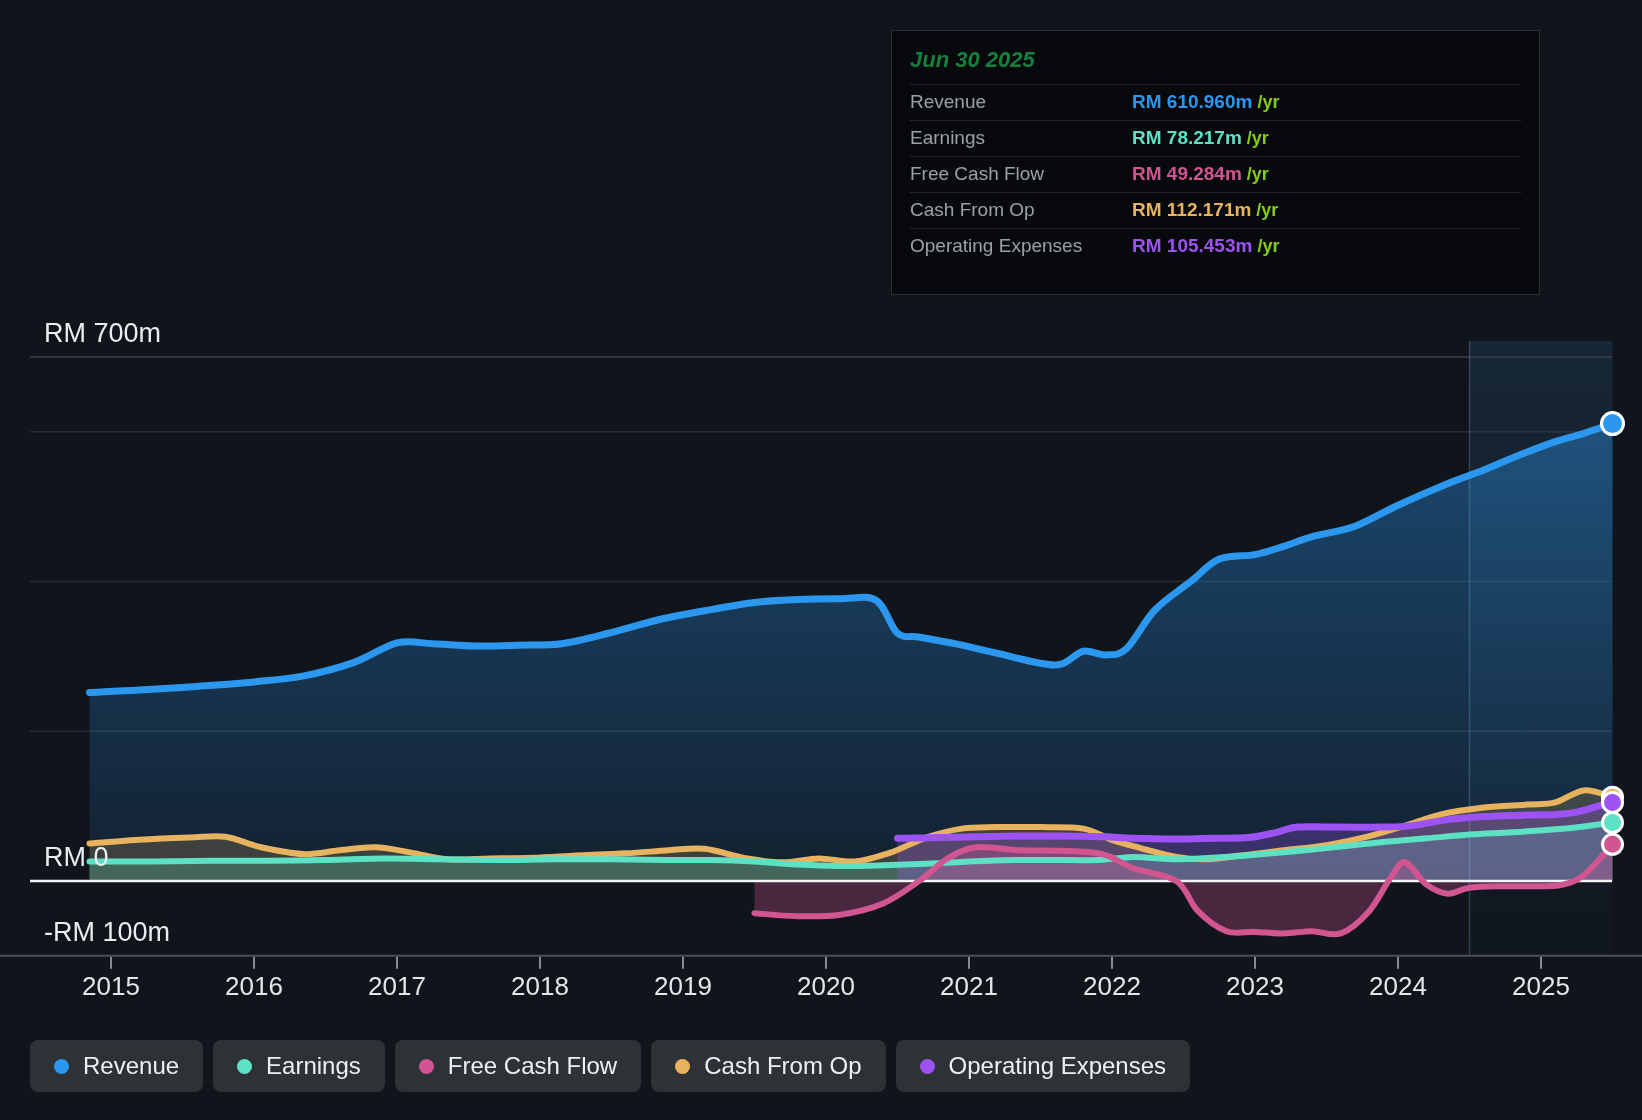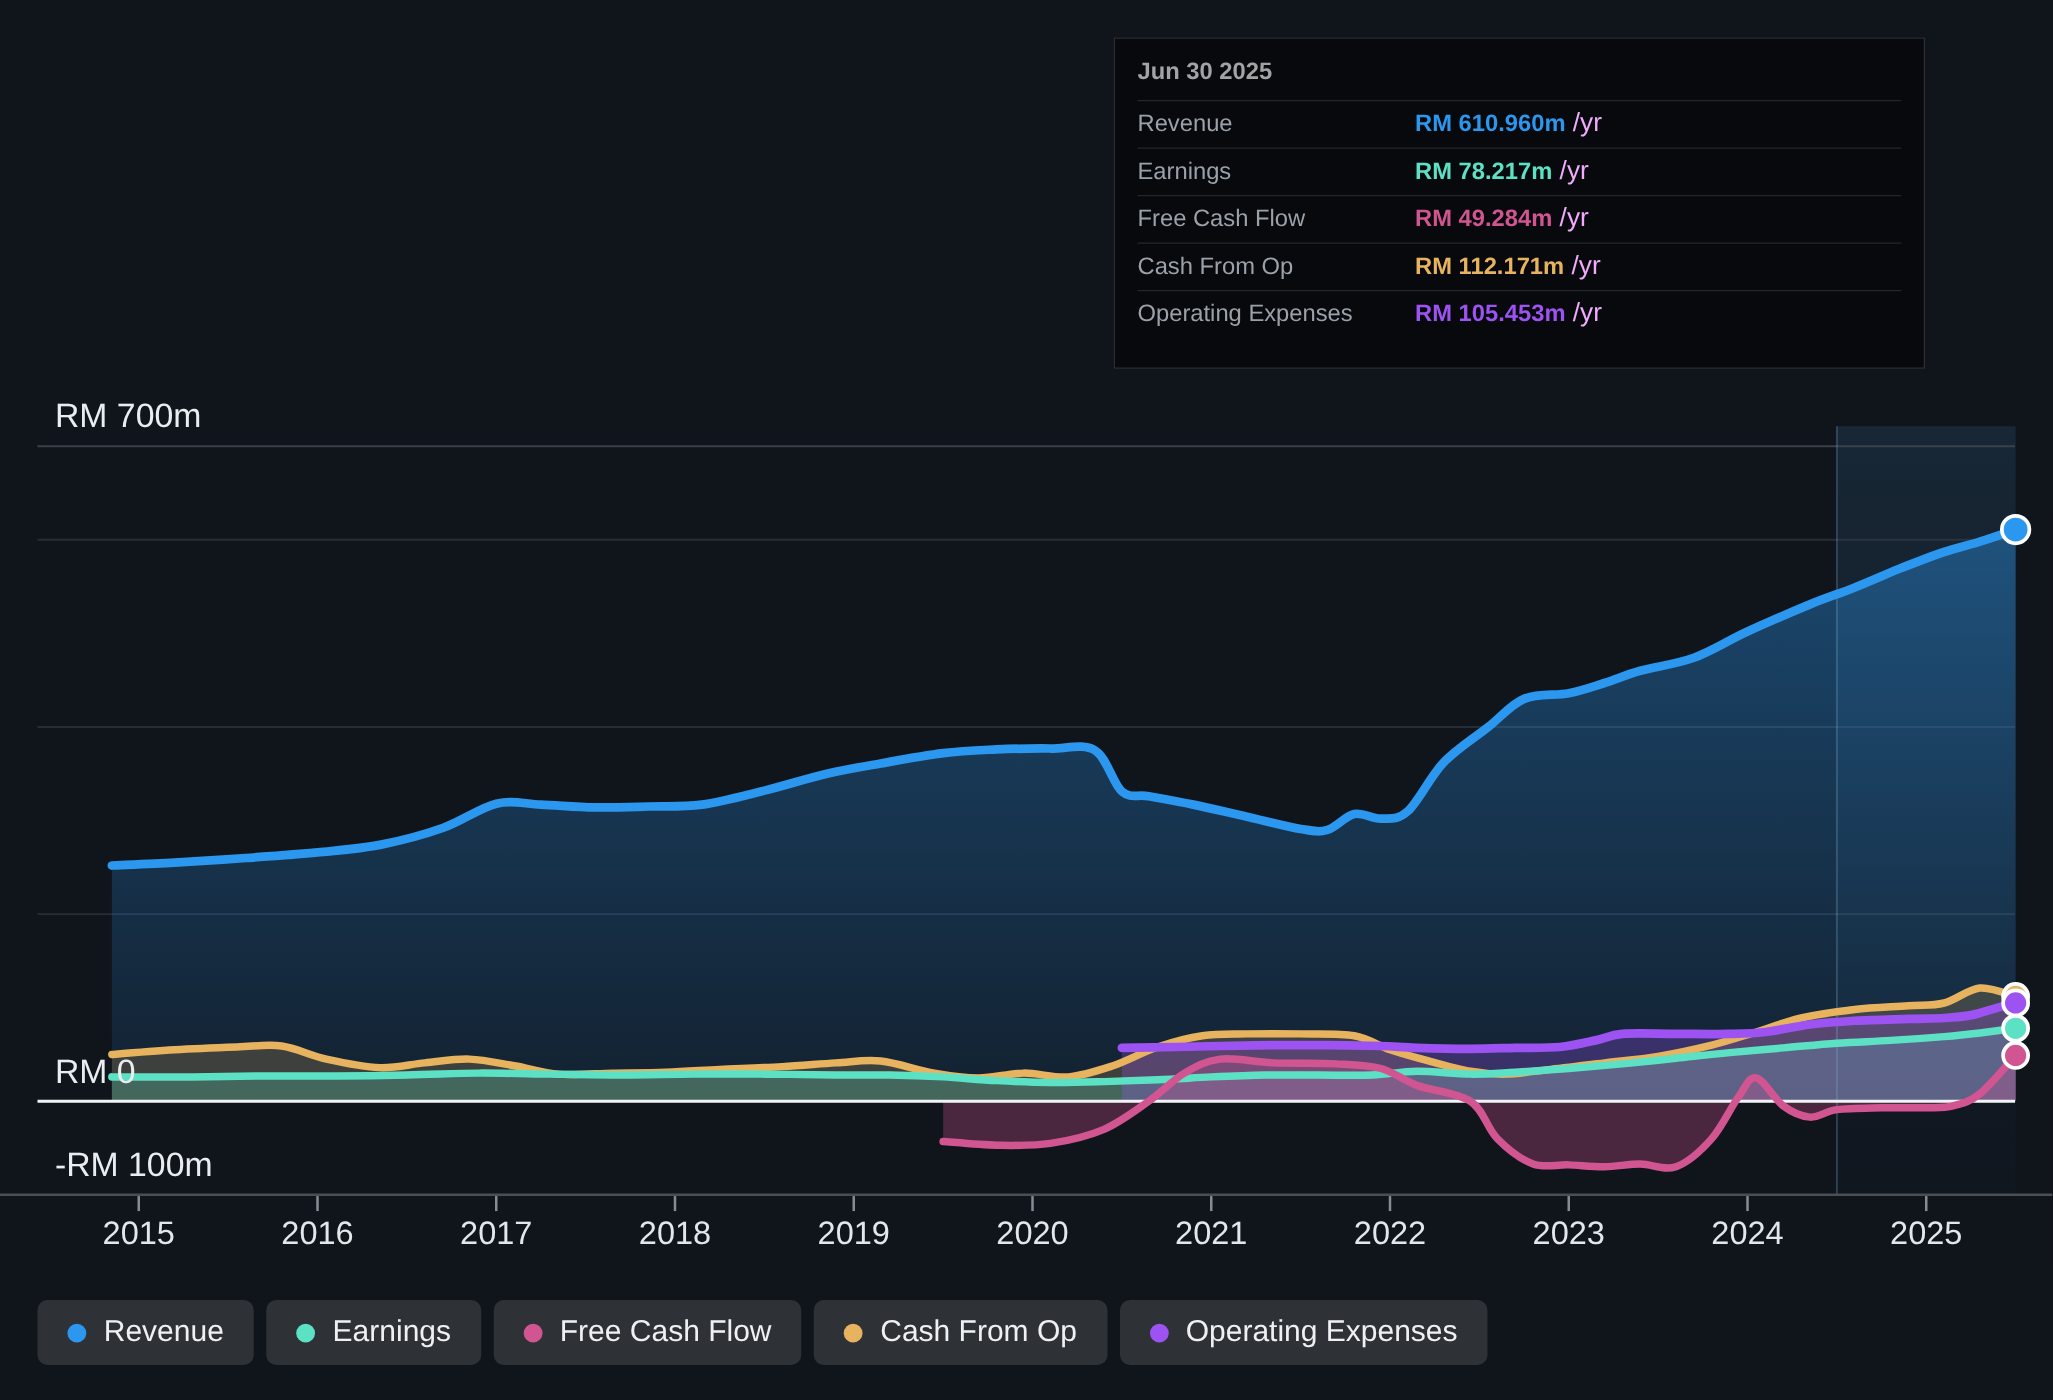--- a/index.html
+++ b/index.html
@@ -12,26 +12,26 @@
   }
   #chart-root{position:absolute;left:0;top:0;width:1642px;height:1120px;}
   svg{position:absolute;left:0;top:0;}
 
   
   .tooltip{
     position:absolute;left:891px;top:30px;width:649px;height:265px;
     background:#07090d;border:1px solid #2a2e35;box-sizing:border-box;
     padding:8px 18px 0 18px;z-index:5;
   }
-  .t-title{font-size:19px;font-weight:bold;color:#a3a3a3;padding:8px 0 11px 0;}
+  .t-title{font-size:22px;font-weight:bold;color:#15803d;padding:8px 0 11px 0;font-style:italic;}
   .t-row{display:flex;align-items:baseline;border-top:1px solid #23262c;padding:6px 0 7px 0;}
   .t-row.sub{border-top:none;padding-top:0;}
   .t-label{width:222px;flex:none;color:#9aa1a9;font-size:19px;}
   .t-val{font-size:19px;font-weight:bold;}
-  .t-unit{color:#f0abfc;font-size:21px;font-weight:normal;}
+  .t-unit{color:#84cc16;font-size:18px;font-weight:bold;}
   .t-white{color:#f4f6f8;}
 
   
   .legend{position:absolute;left:30px;top:1040px;display:flex;gap:10px;z-index:5;}
   .pill{
     height:52px;background:#2e3237;border-radius:8px;
     display:flex;align-items:center;padding:0 24px;gap:14px;cursor:pointer;
   }
   .dot{width:15px;height:15px;border-radius:50%;flex:none;}
   .pill .lbl{color:#eef0f2;font-size:24px;white-space:nowrap;}

